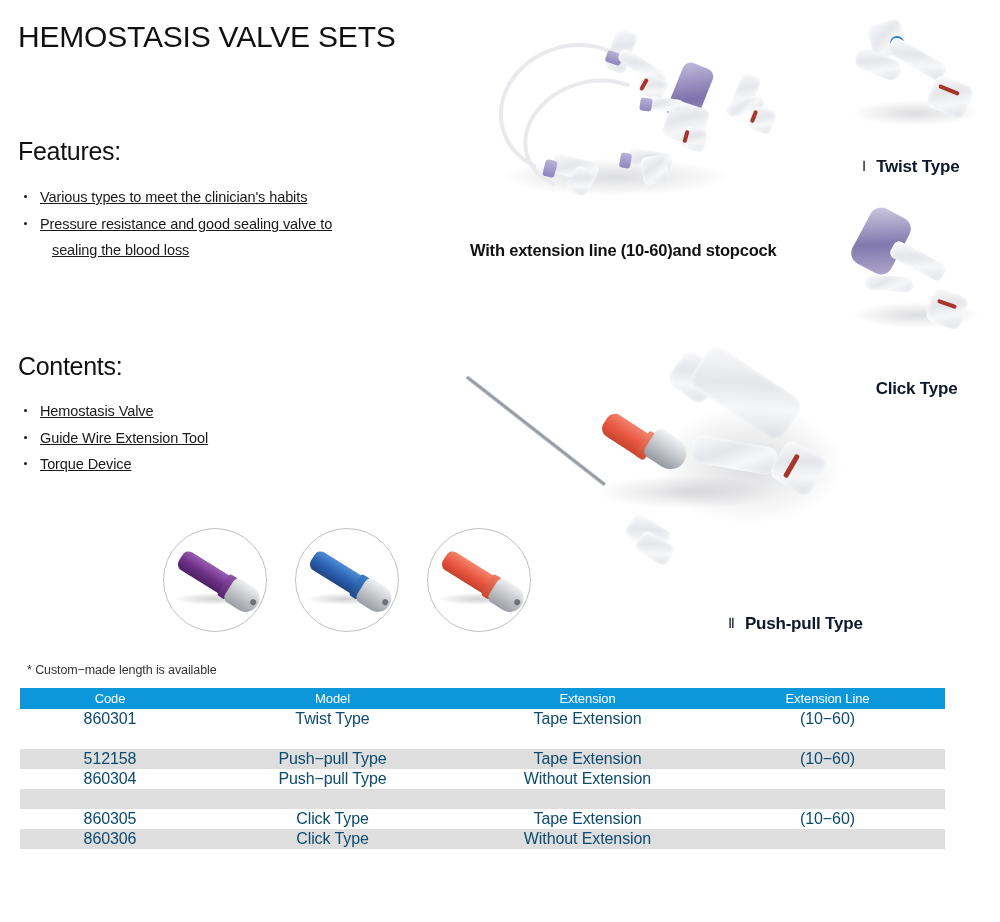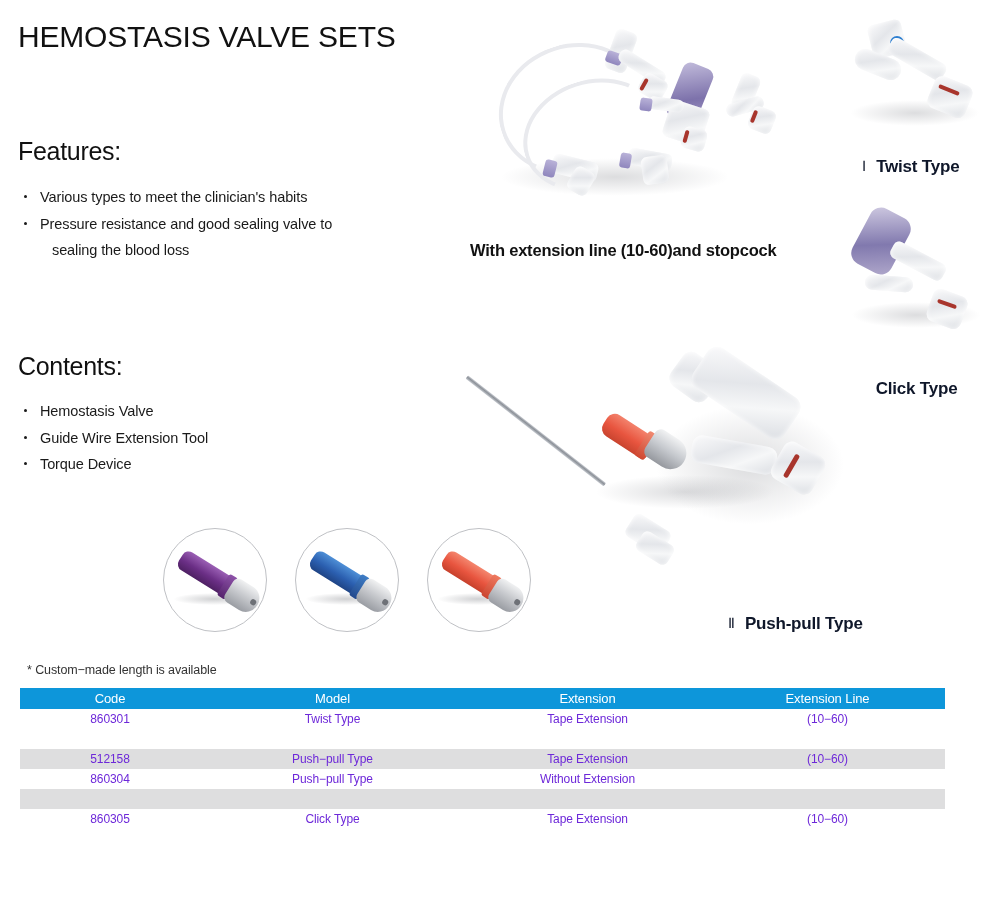--- a/index.html
+++ b/index.html
@@ -49,20 +49,21 @@
   #features-list { top: 184px; width: 420px; }
   #contents-list { top: 398px; width: 330px; }
 
   .bullet-list li {
     position: relative;
     padding-left: 18px;
     font-size: 14.5px;
     line-height: 26.5px;
     color: #1a1a1a;
     letter-spacing: -0.1px;
+    text-decoration: underline;
   }
   .bullet-list li .dot {
     position: absolute;
     left: 2px;
     top: 11px;
     width: 3.2px;
     height: 3.2px;
     border-radius: 50%;
     background: #1a1a1a;
   }
@@ -130,22 +131,22 @@
     line-height: 21px;
     padding: 0;
     text-align: center;
     letter-spacing: -0.1px;
   }
   #product-table td {
     height: 20px;
     line-height: 20px;
     padding: 0;
     text-align: center;
-    color: #6d28d9;
-    font-size: 12px;
+    color: #0c4a6e;
+    font-size: 16px;
     letter-spacing: -0.1px;
   }
   #product-table tr.shaded td { background: #dededf; }
   #product-table tr.plain td { background: #ffffff; }
   #product-table tr.spacer td { height: 20px; }
 
   .col-code { width: 180px; }
   .col-model { width: 265px; }
   .col-ext { width: 245px; }
   .col-extline { width: 235px; }
@@ -459,14 +460,20 @@
         <td></td>
         <td></td>
         <td></td>
       </tr>
       <tr class="plain">
         <td>860305</td>
         <td>Click Type</td>
         <td>Tape Extension</td>
         <td>(10−60)</td>
       </tr>
+      <tr class="shaded">
+        <td>860306</td>
+        <td>Click Type</td>
+        <td>Without Extension</td>
+        <td></td>
+      </tr>
     </tbody>
 </table>
 
 </body></html>

